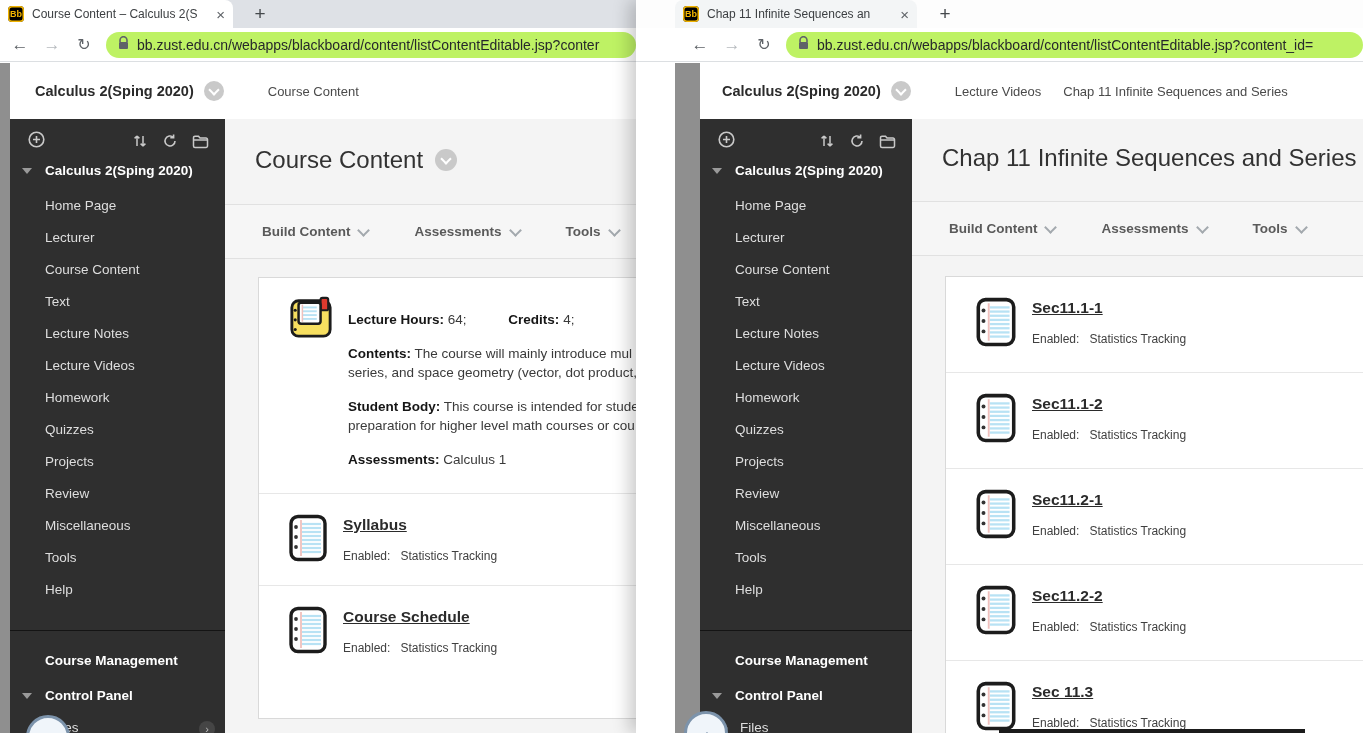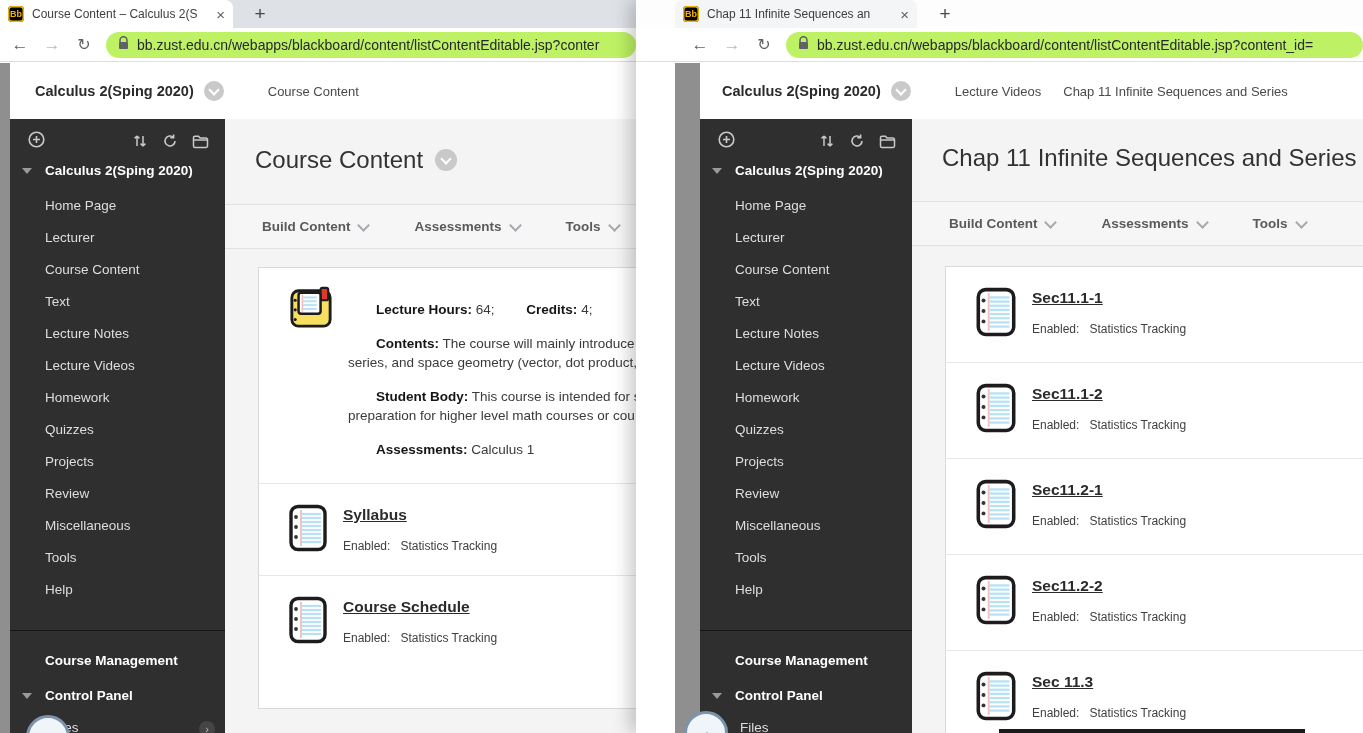--- a/index.html
+++ b/index.html
@@ -85,39 +85,39 @@
   .menucircle { position:absolute; width:44px; height:44px; border-radius:50%; background:#f0f5fa;
     border:3px solid #7c93ab; box-sizing:border-box; color:#7c93ab; font-size:15px; display:flex; align-items:center; justify-content:center; }
   #win-left .menucircle { left:16px; bottom:-26px; }
   #win-right .menucircle { left:-16px; bottom:-22px; }
 
   
   .content { flex:1; background:#f4f4f4; position:relative; }
   .pheading { padding:26px 0 0 30px; font-size:24px; color:#323232; display:flex; align-items:center; line-height:30px; white-space:nowrap; }
   #win-right .pheading { padding-top:24px; }
   .pheading .circlechev { margin-left:12px; }
-  .actionbar { margin-top:29px; height:45px; background:#f6f6f6; border-top:1px solid #e1e1e1; border-bottom:1px solid #e1e1e1;
+  .actionbar { margin-top:29px; height:55px; background:#f6f6f6; border-top:1px solid #e1e1e1; border-bottom:1px solid #e1e1e1;
     display:flex; align-items:center; padding-left:37px; box-sizing:border-box; }
   #win-right .actionbar { margin-top:28px; }
   .abtn { font-size:13.5px; font-weight:bold; color:#5a5a5a; margin-right:46px; display:flex; align-items:center; white-space:nowrap; }
   .chev { display:inline-block; width:7px; height:7px; border-right:2px solid #a3a9ae; border-bottom:2px solid #a3a9ae;
     transform:rotate(45deg); margin-left:9px; margin-bottom:3px; }
 
   .card { margin-left:33px; margin-top:18px; background:#fff; border:1px solid #d9d9d9; box-sizing:border-box; }
   #win-left .card { width:430px; height:442px; }
   #win-right .card { width:480px; height:520px; margin-top:20px; }
   .citem { border-bottom:1px solid #e7e7e7; }
   .citem:last-child { border-bottom:none; }
 
   .bigitem { display:flex; padding:17px 0 24px 30px; }
   .bigicon { flex:none; }
   .bibody { margin-left:15px; }
   .bititle { font-size:16px; font-weight:bold; color:#1f1f1f; line-height:24px; }
   .cpara { margin-top:15px; font-size:13.5px; color:#3a3a3a; line-height:19px; white-space:nowrap; }
-  .cpara .b { font-weight:bold; color:#151515;margin-left:28px; }
+  .cpara .b { font-weight:bold; color:#151515; }
   .gap40 { margin-left:38px; }
 
   .item { display:flex; padding:20px 0 19px 30px; }
   #win-right .item { padding:20px 0 21px 30px; }
   .doc { flex:none; }
   .ibody { margin-left:16px; padding-top:2px; }
   .ititle { font-size:15.5px; font-weight:bold; color:#2b2b2b; text-decoration:underline; display:inline-block; }
   .enabled { margin-top:15px; font-size:12px; color:#404040; white-space:nowrap; }
   .enabled .val { margin-left:10px; }
 

